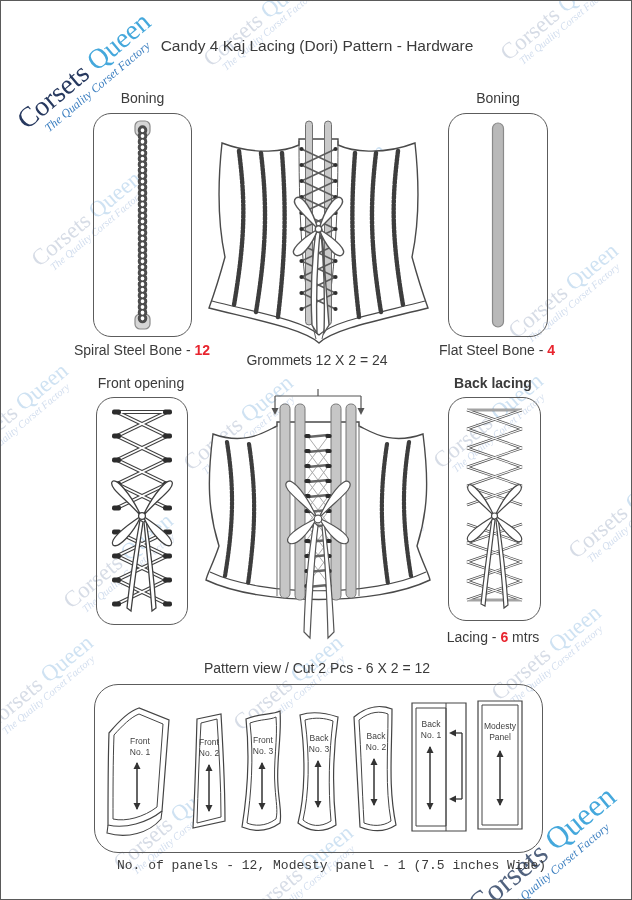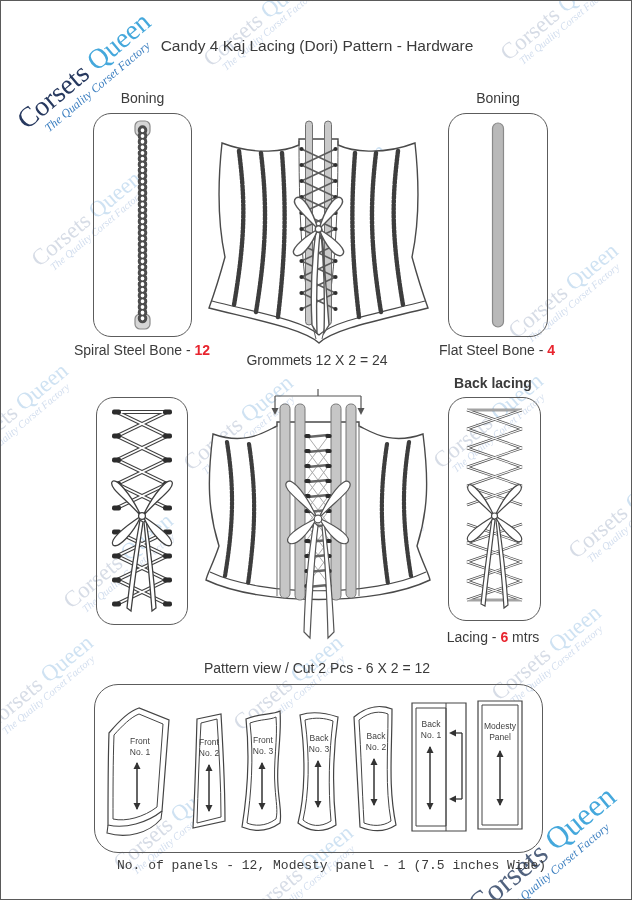--- a/index.html
+++ b/index.html
@@ -206,20 +206,21 @@
   </svg>
 
   <div class="abs ctr caption" style="left:55px;top:341px;width:172px;">
     <span>Spiral Steel Bone - </span><span class="red">12</span>
   </div>
   <div class="abs ctr caption" style="left:416px;top:341px;width:160px;">
     <span>Flat Steel Bone - </span><span class="red">4</span>
   </div>
   <div class="abs ctr caption" style="left:216px;top:351px;width:200px;">Grommets 12 X 2 = 24</div>
 
+  <div class="abs ctr seclabel" style="left:60px;top:374px;width:160px;">Front opening</div>
   <div class="abs ctr seclabel" style="left:412px;top:374px;width:160px;font-weight:bold;">Back lacing</div>
 
   <div class="box" style="left:95px;top:396px;width:90px;height:226px;">
     <svg width="90" height="226" viewBox="0 0 90 226">
       <g stroke="#3f3f3f" stroke-width="3.8" fill="none">
         <line x1="20" y1="14" x2="70" y2="14"></line>
         <line x1="20" y1="14" x2="70" y2="38"></line>
           <line x1="70" y1="14" x2="20" y2="38"></line>
         <line x1="20" y1="38" x2="70" y2="62"></line>
           <line x1="70" y1="38" x2="20" y2="62"></line>

